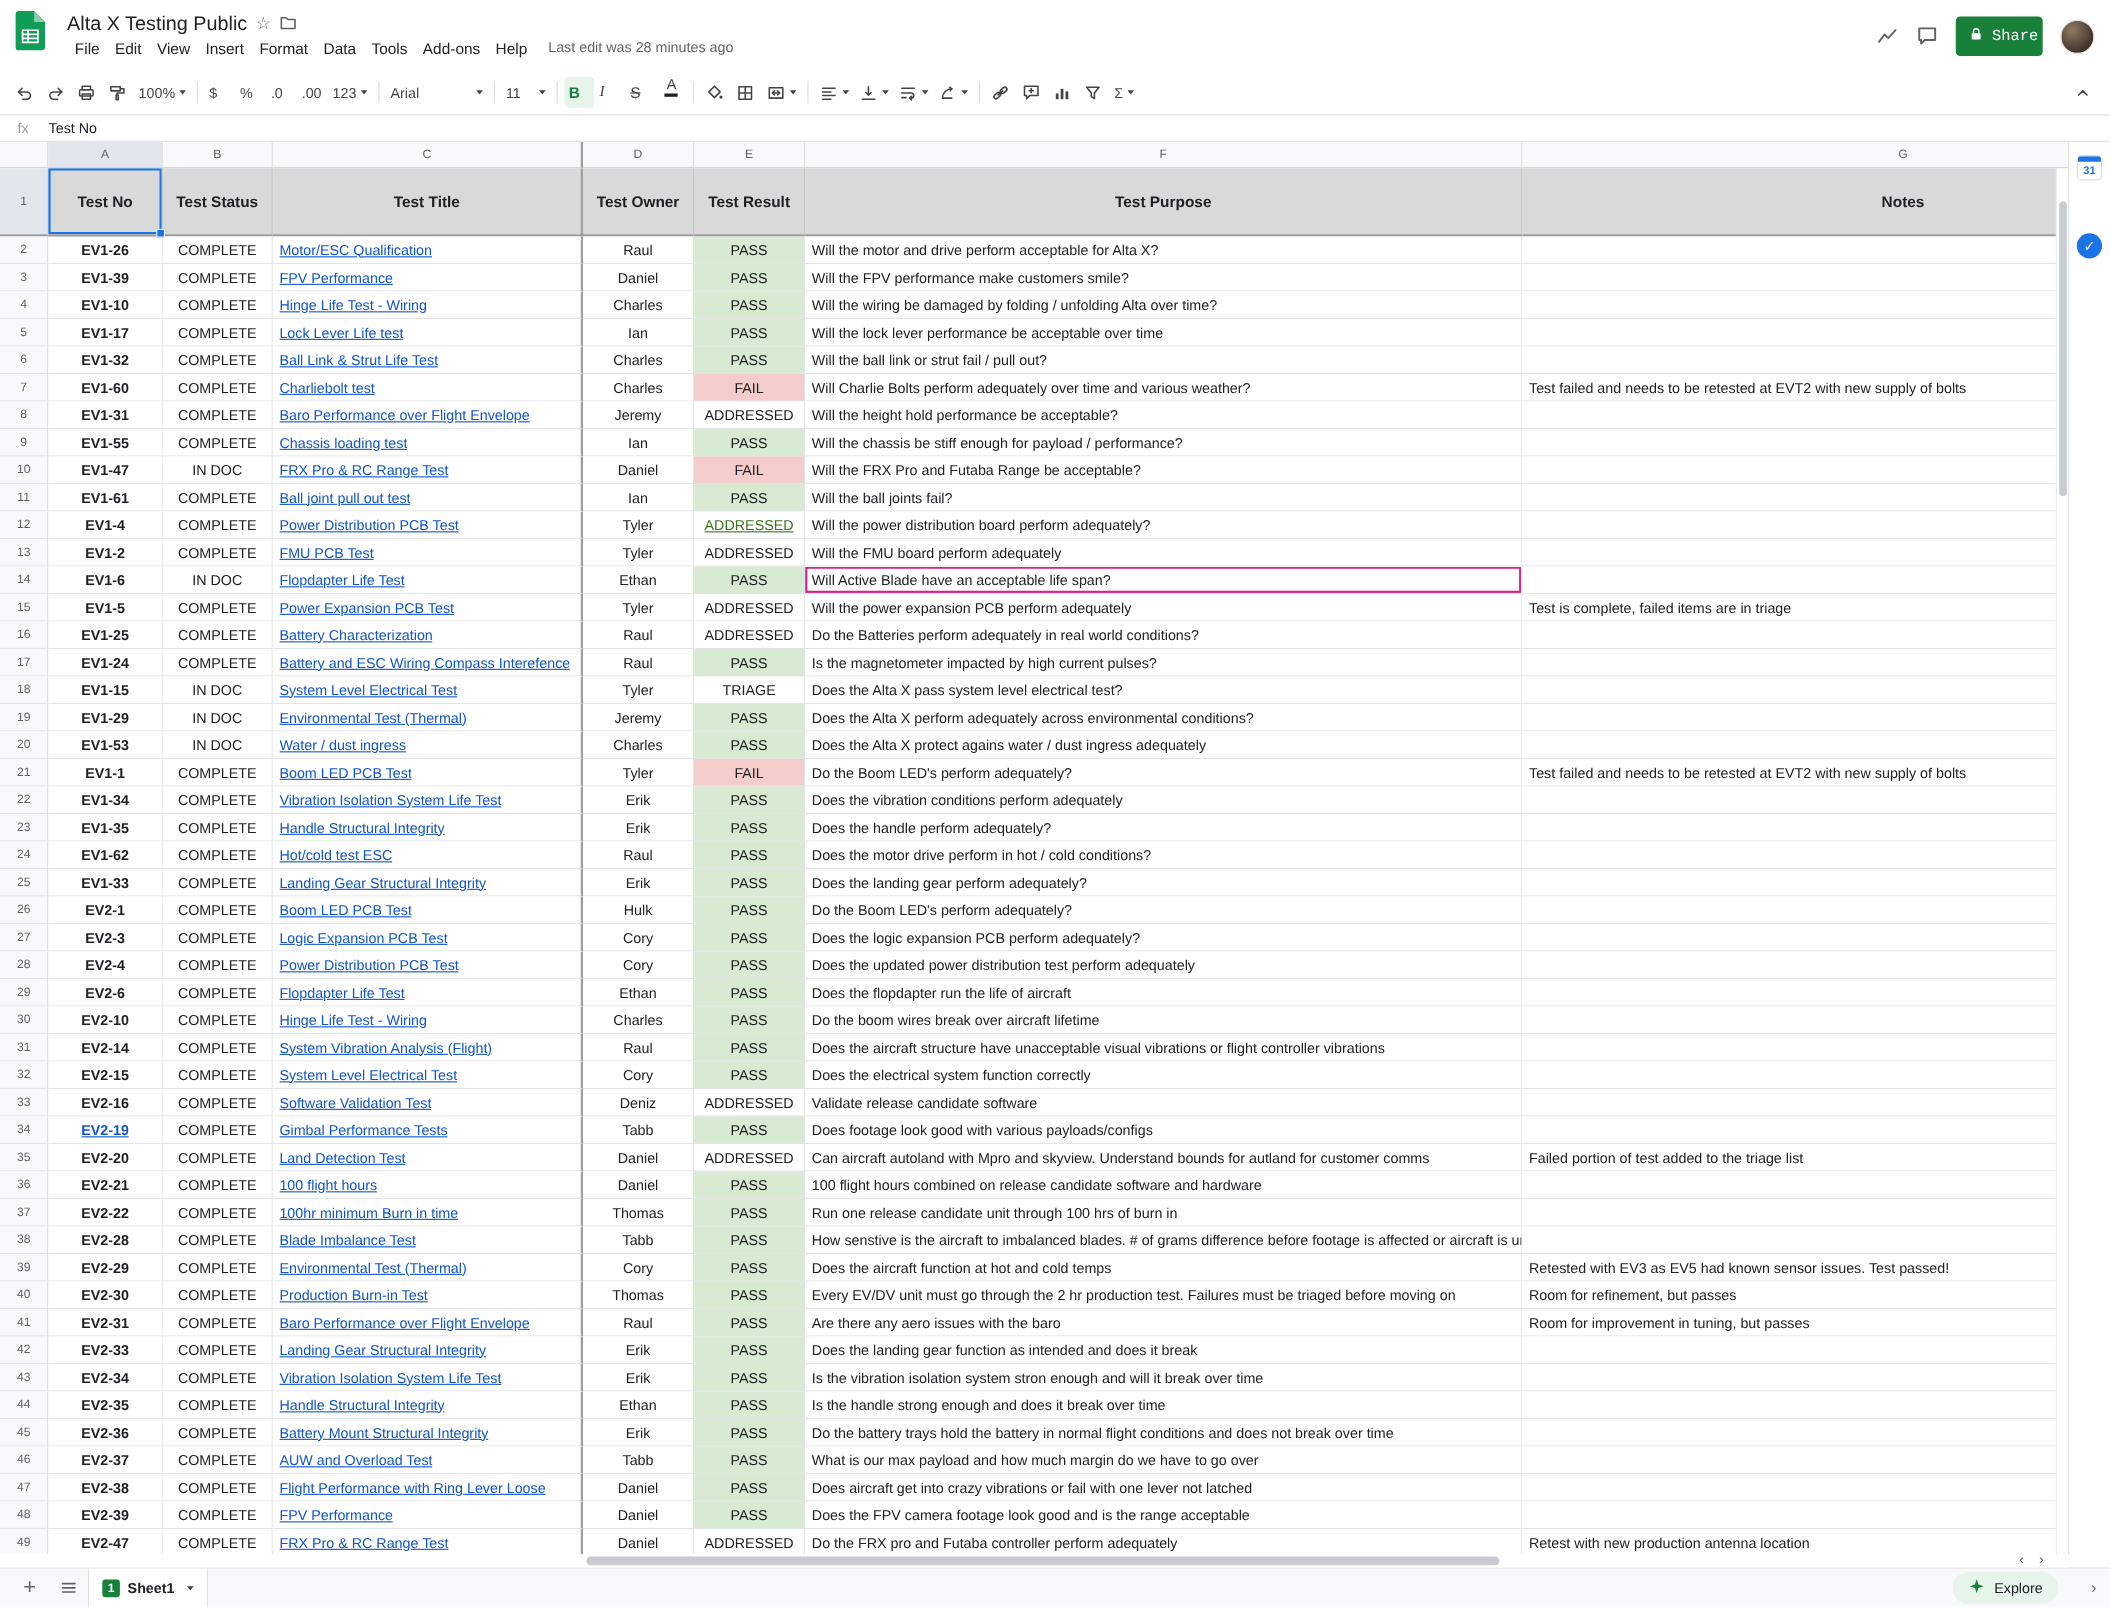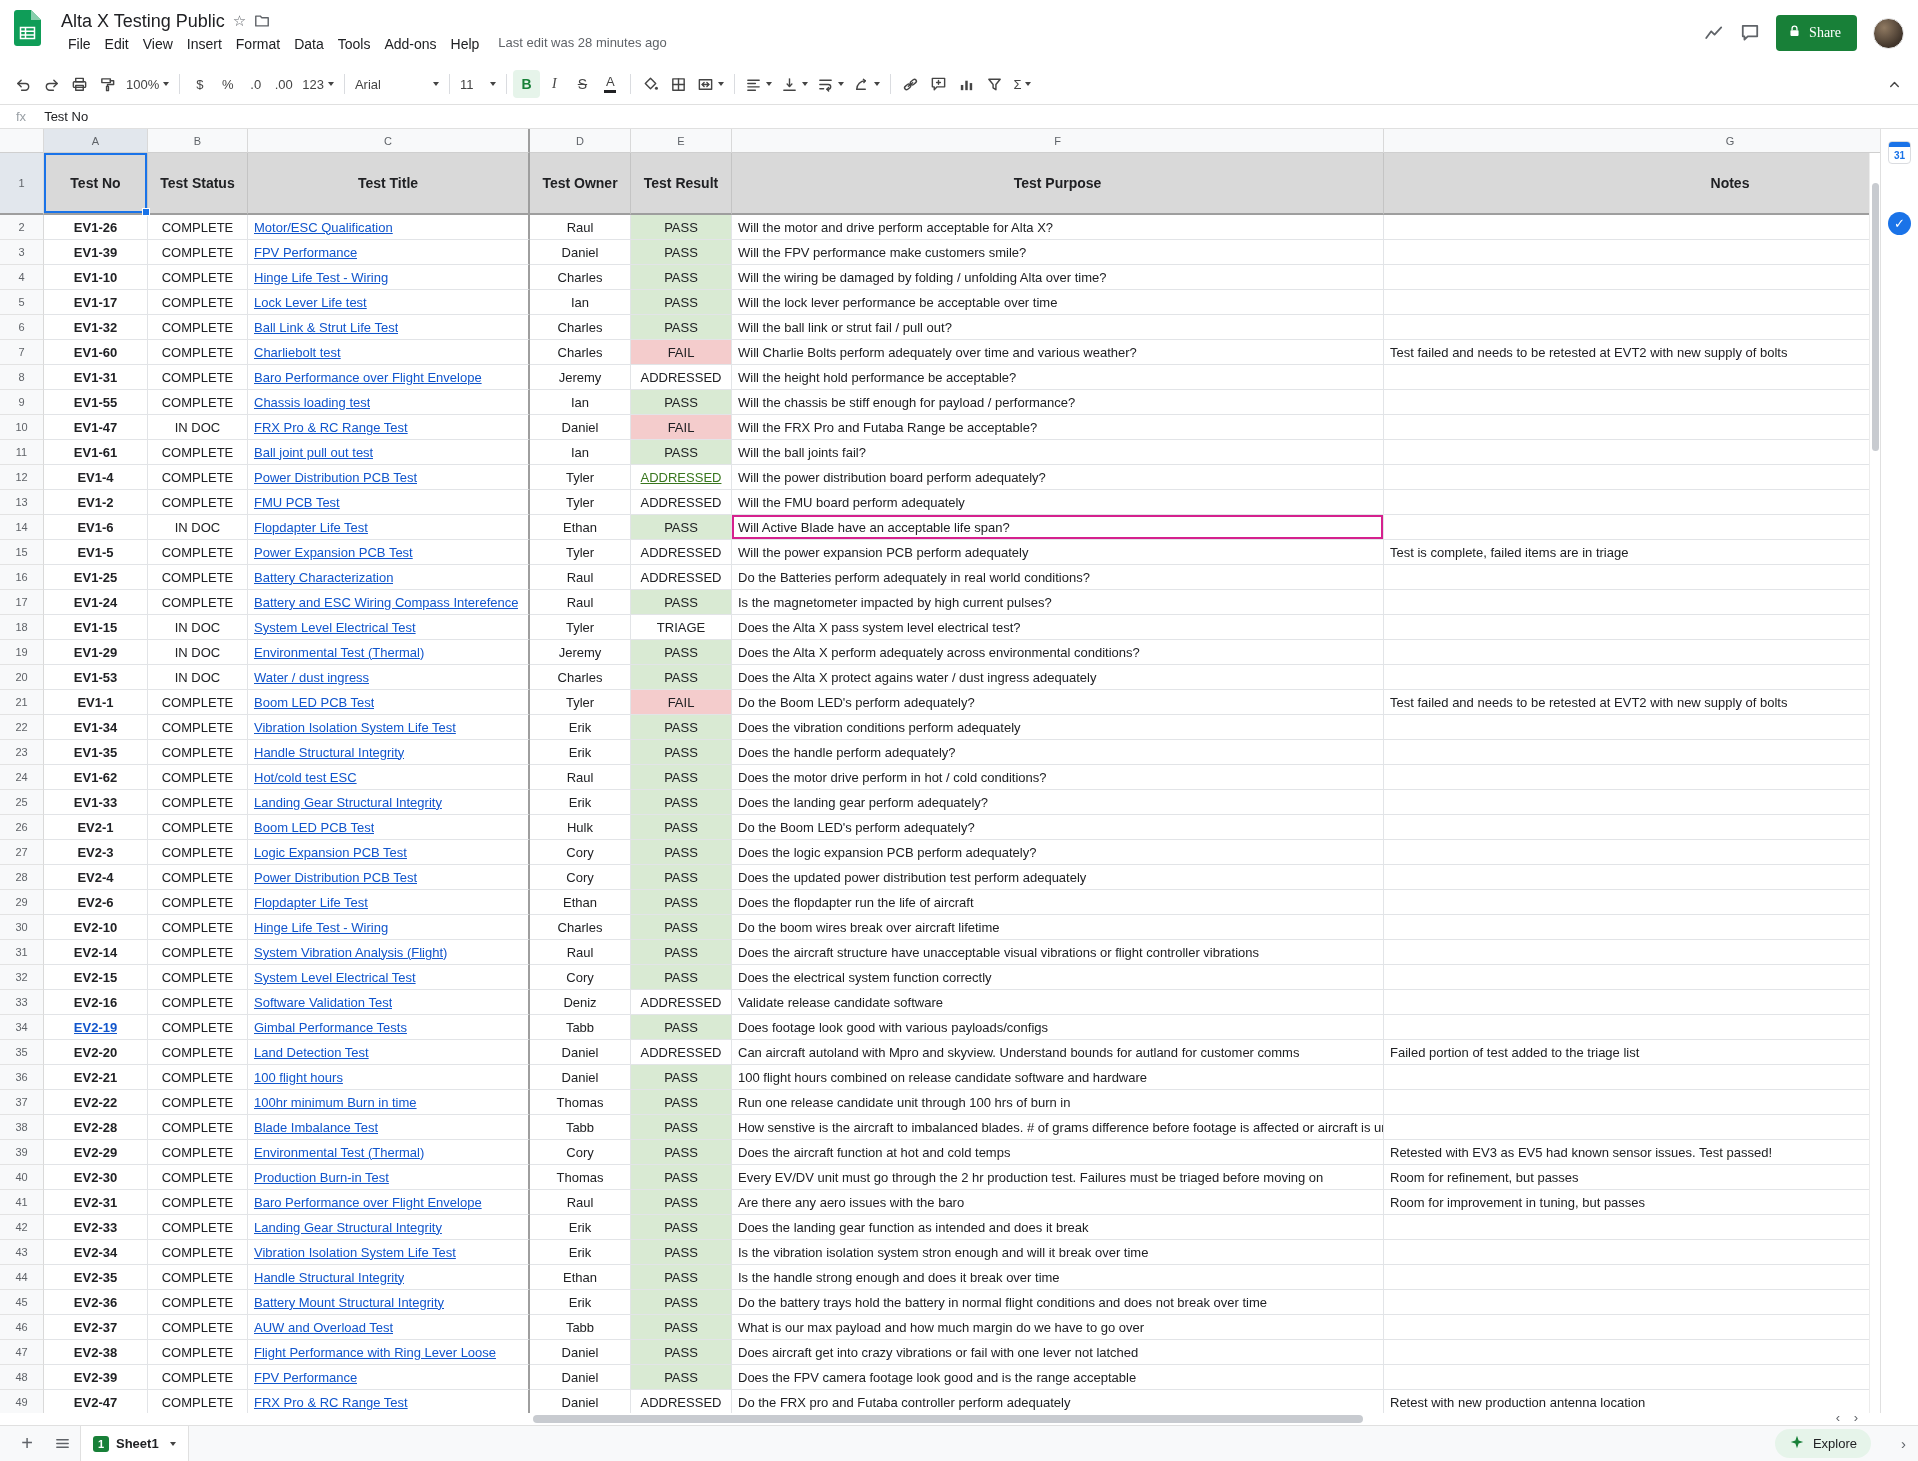--- a/index.html
+++ b/index.html
@@ -13,26 +13,26 @@
   .title-block{display:flex;flex-direction:column;min-width:0}
   .title-row{display:flex;align-items:center;gap:8px;height:24px}
   .doc-title{font-size:18px;color:#202124;white-space:nowrap;cursor:text}
   .star{color:#5f6368;font-size:15px;cursor:pointer}
   .icon16 svg{display:block}
   .menubar{display:flex;align-items:flex-start;margin-top:2px}
   .menubar .mitem{font-size:14px;color:#202124;padding:1px 7px;border-radius:4px;cursor:pointer;white-space:nowrap}
   .last-edit{font-size:13px;color:#5f6368;margin-left:12px;cursor:pointer;white-space:nowrap}
   .topbar-right{margin-left:auto;display:flex;align-items:center;gap:16px;padding-top:6px}
   .tb-ic{cursor:pointer;display:flex;align-items:center}
-  .share-btn{background:var(--share-green,#188038);color:#fff;border:none;border-radius:4px;height:36px;padding:0 16px 0 12px;font-size:14px;font-family:Liberation Serif, serif;display:flex;align-items:center;gap:8px;cursor:pointer}
+  .share-btn{background:var(--share-green,#188038);color:#fff;border:none;border-radius:4px;height:36px;padding:0 4px 0 12px;font-size:14px;font-family:Liberation Mono, monospace;display:flex;align-items:center;gap:8px;cursor:pointer}
   .avatar{width:31px;height:31px;border-radius:50%;background:radial-gradient(circle at 35% 30%,#907a62,#41352b 70%);border:1px solid #e0e0e0;cursor:pointer}
 
   
   .toolbar{height:40px;display:flex;align-items:center;padding:0 10px;gap:1px;background:#fff;flex:none}
-  .tbtn{height:28px;min-width:27px;padding:0 4px;display:flex;align-items:center;justify-content:center;border-radius:4px;color:#444;font-size:13px;cursor:pointer;white-space:nowrap}
+  .tbtn{height:28px;min-width:27px;padding:0 4px;display:flex;align-items:center;border-radius:4px;color:#444;font-size:13px;cursor:pointer;white-space:nowrap}
   .tbtn svg{display:block}
   .tsep{width:1px;height:20px;background:#dadce0;margin:0 5px;flex:none}
   .tcaret{width:0;height:0;border-left:3.5px solid transparent;border-right:3.5px solid transparent;border-top:4px solid #444;margin-left:4px}
   .bold-btn{font-weight:700;color:var(--share-green,#188038);background:#e6f4ea;font-size:14px}
   .italic-btn{font-style:italic;font-family:"Liberation Serif",serif;font-size:14px}
   .strike-btn{text-decoration:line-through;font-size:14px}
   .acolor{display:flex;flex-direction:column;align-items:center;line-height:1.1}
   .acolor .bar{width:12px;height:3px;background:#202124;margin-top:1px}
   .font-select{width:92px;justify-content:space-between}
   .size-select{width:44px;justify-content:space-between}

